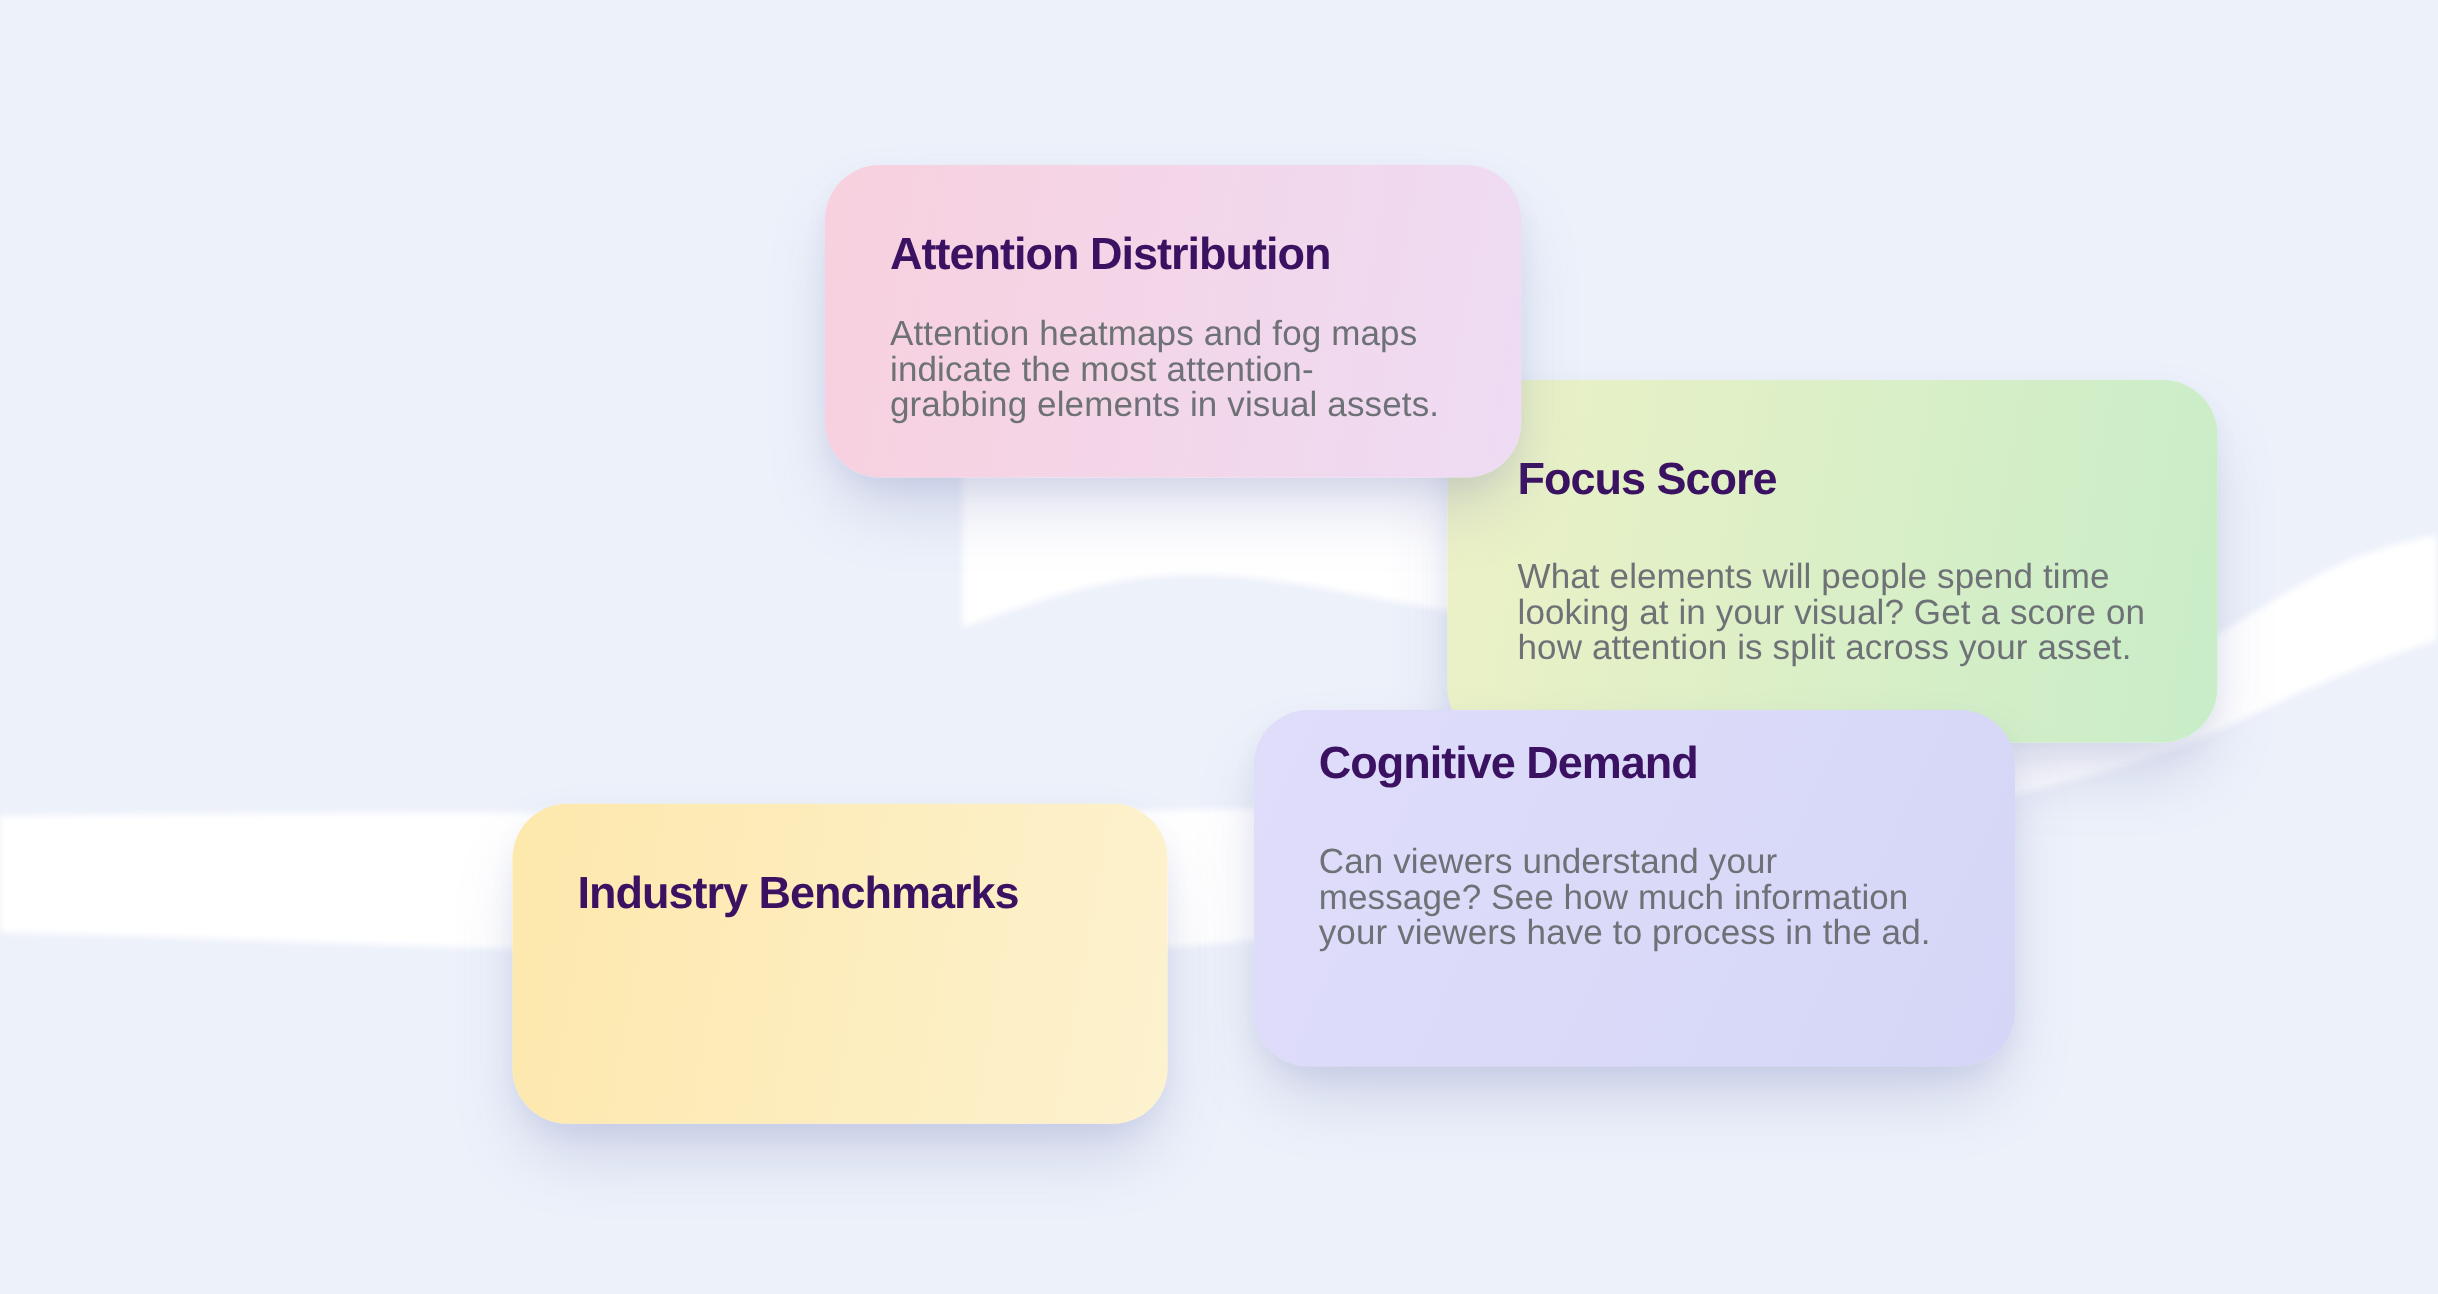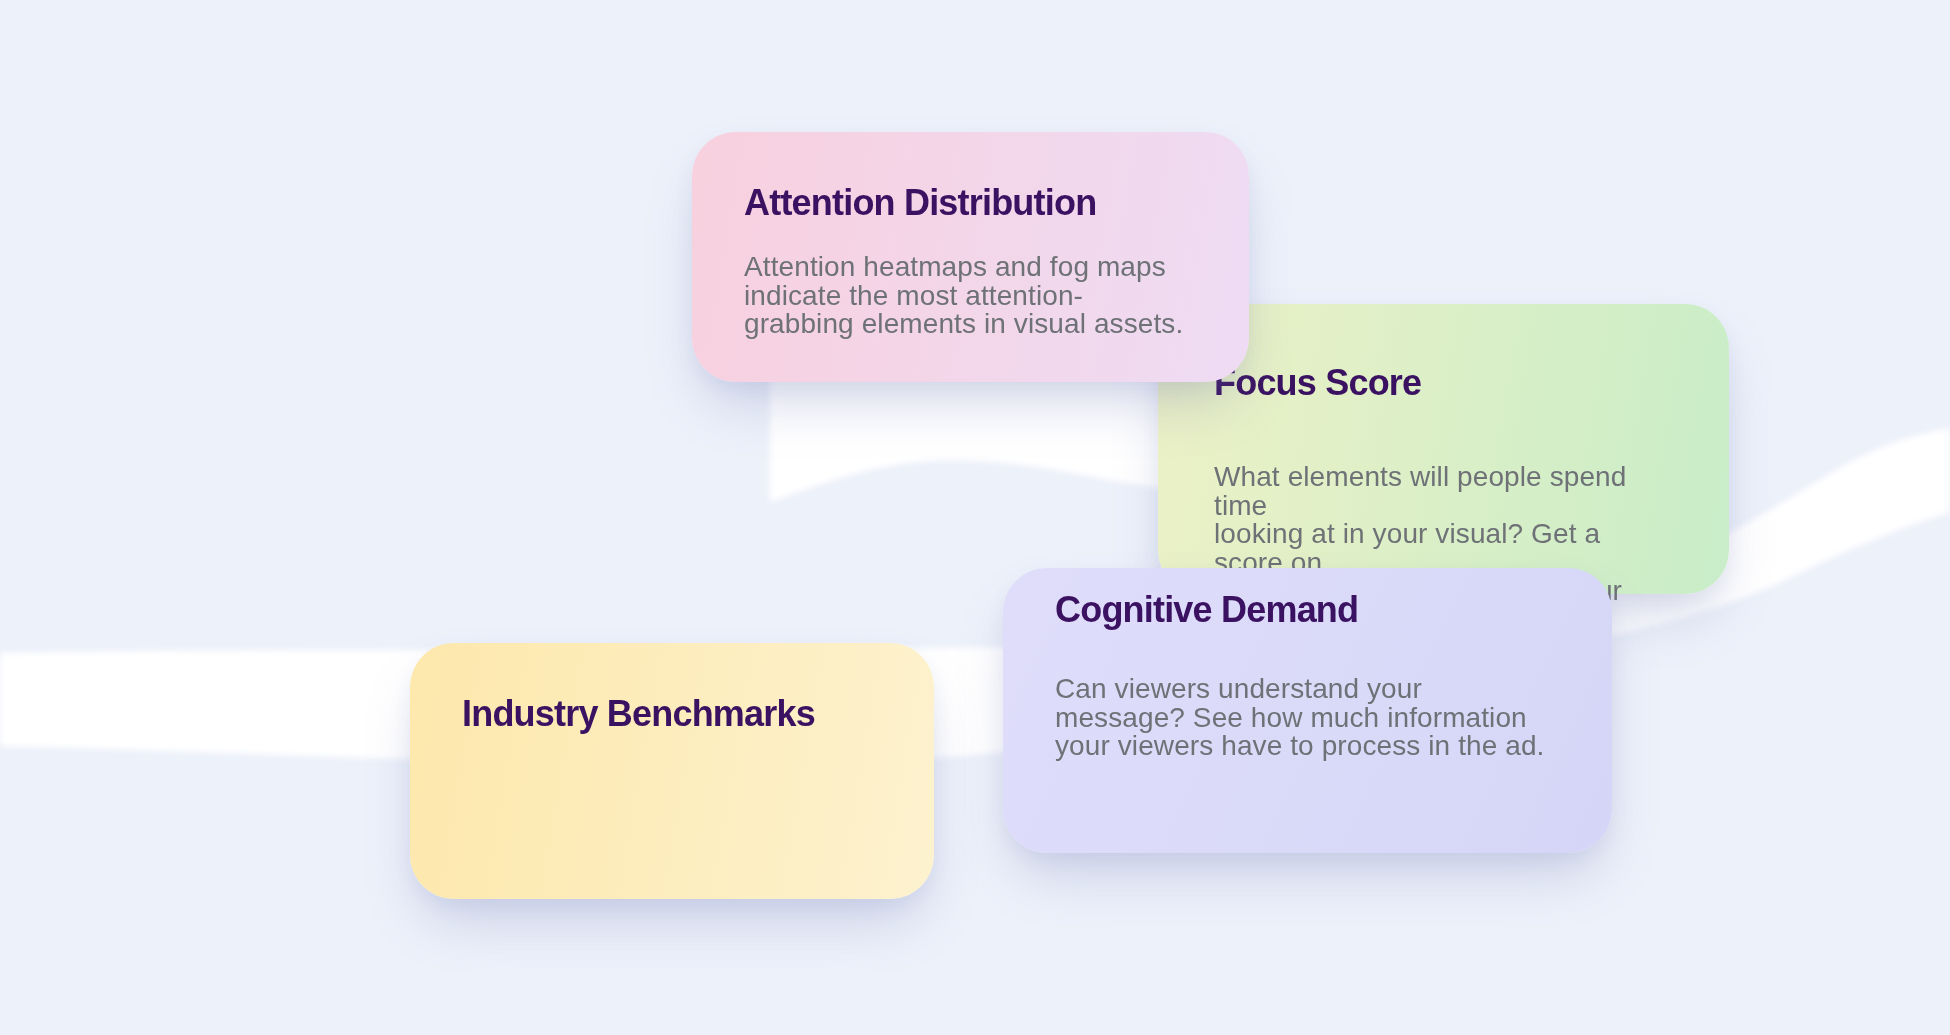--- a/index.html
+++ b/index.html
@@ -48,27 +48,27 @@
   }
   .card p {
     margin: 0;
     font-size: 28px;
     line-height: 28.5px;
     letter-spacing: 0.1px;
     color: var(--body-color, #6e7277);
     white-space: pre-line;
   }
   
-  #card-attention  { left: 692px;  top: 132px; width: 557px; height: 250px; z-index: 4; }
+  #card-attention  { left: 660px;  top: 132px; width: 557px; height: 250px; z-index: 4; }
   #card-attention h2 { margin-top: 50px; }
   #card-attention p  { margin-top: 30px; }
 
-  #card-focus      { left: 1158px; top: 304px; width: 571px; height: 290px; z-index: 1; padding: 0 56px; }
+  #card-focus      { left: 1158px; top: 304px; width: 616px; height: 290px; z-index: 1; padding: 0 56px; }
   #card-focus h2   { margin-top: 58px; }
-  #card-focus p    { margin-top: 60px; }
+  #card-focus p    { margin-top: 44px; }
 
   #card-clarity    { left: 186px;  top: 373px; width: 606px; height: 287px; z-index: 5; }
   #card-clarity h2 { margin-top: 50px; }
   #card-clarity p  { margin-top: 44px; }
 
   #card-cognitive  { left: 1003px; top: 568px; width: 609px; height: 285px; z-index: 2; }
   #card-cognitive h2 { margin-top: 21px; }
   #card-cognitive p  { margin-top: 45px; }
 
   #card-industry   { left: 410px;  top: 643px; width: 524px; height: 256px; z-index: 3; }

